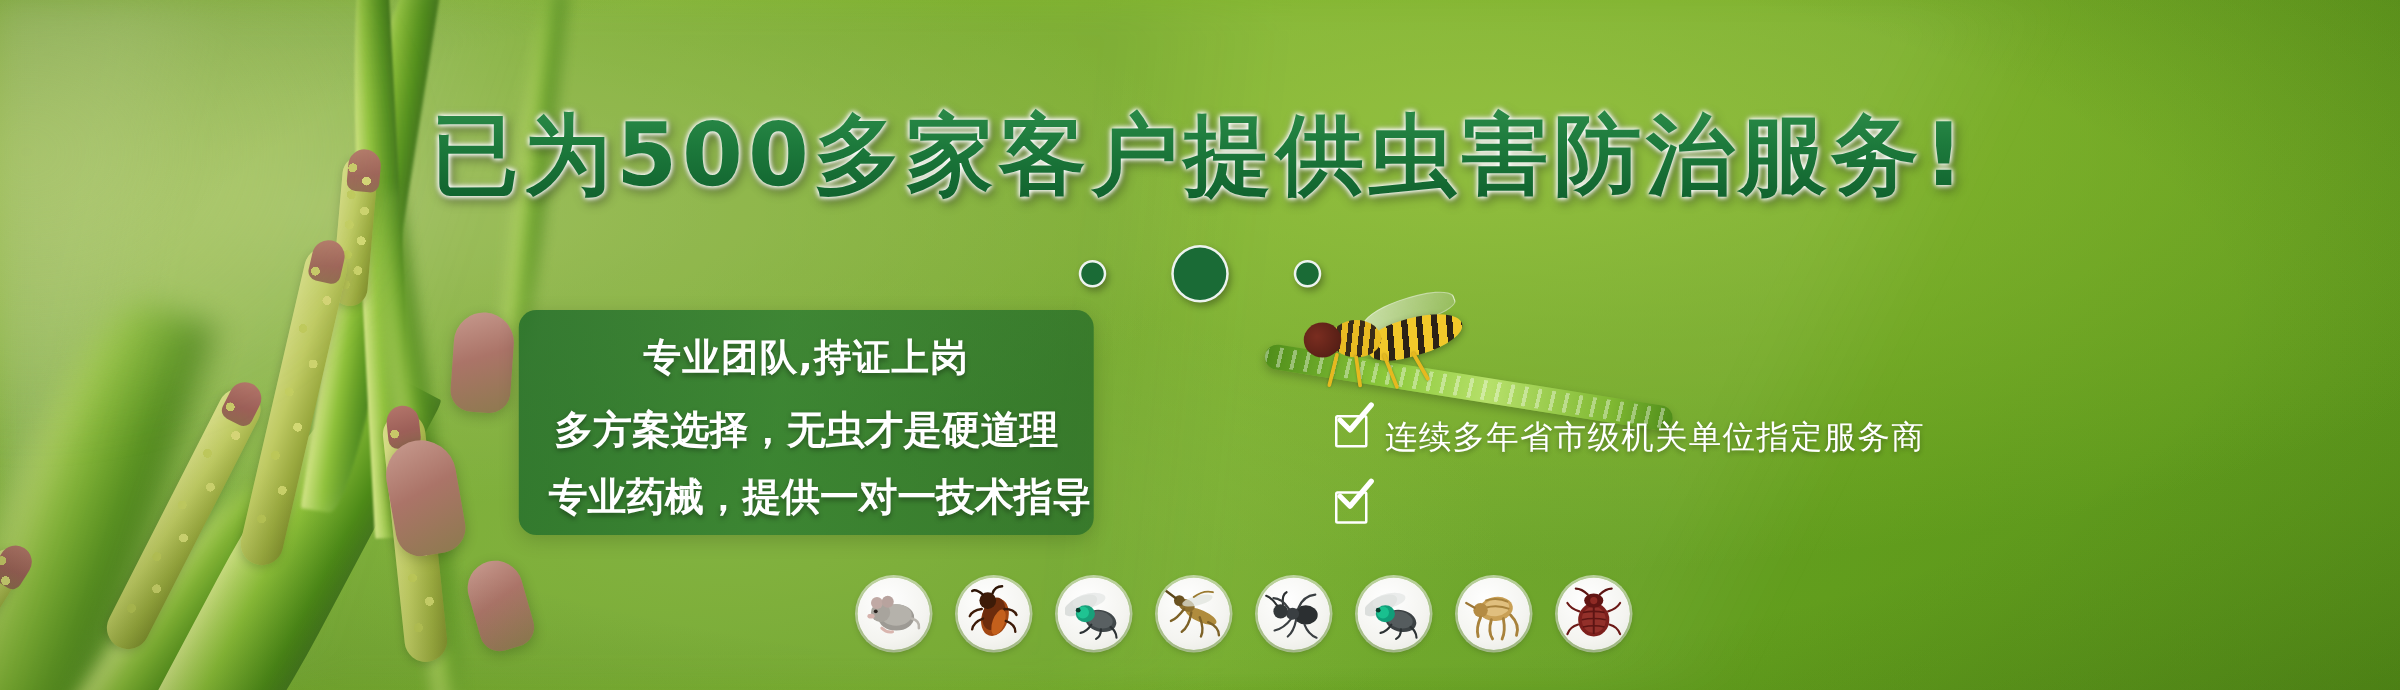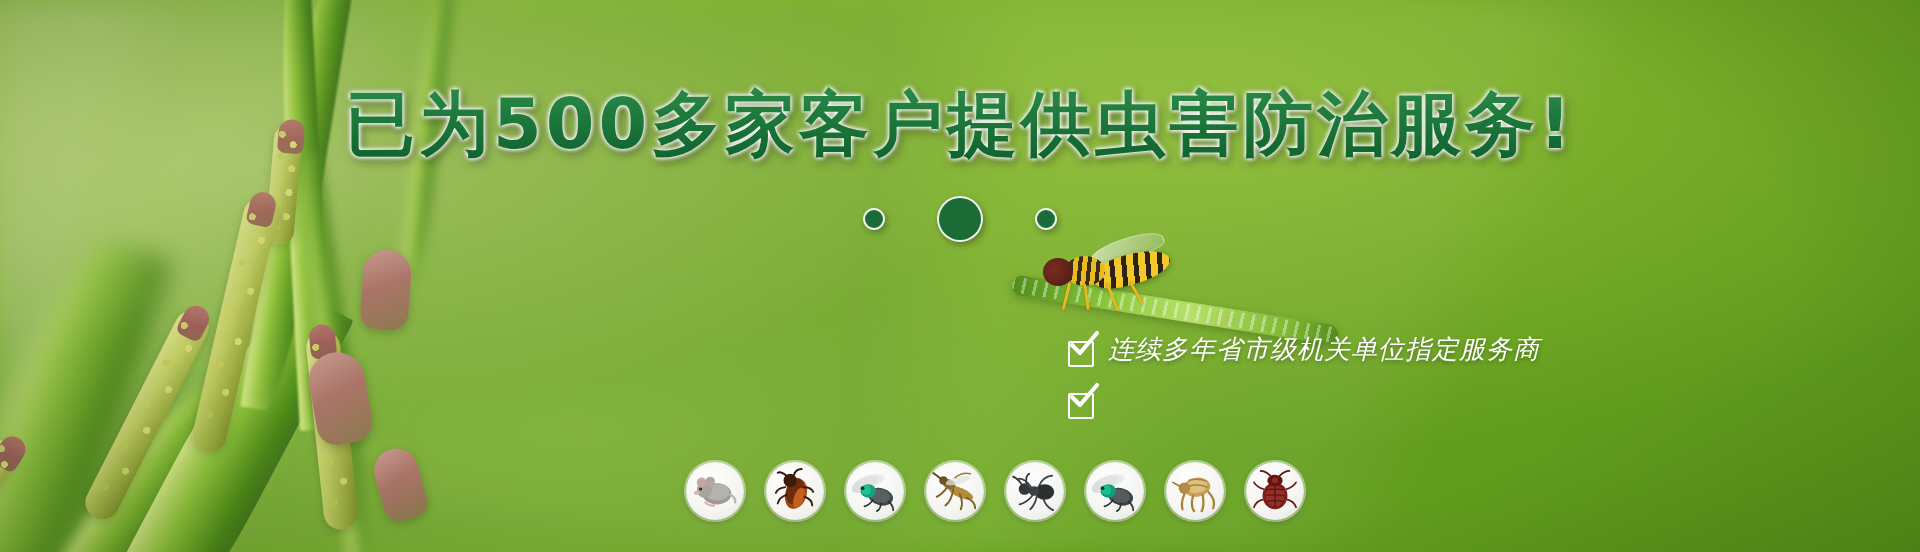--- a/index.html
+++ b/index.html
@@ -207,21 +207,21 @@
   }
   .panel .l1{ font-size:30px; text-align:center; margin-bottom:16px; letter-spacing:1px;}
   .panel .l2{ font-size:31px; text-align:center; margin-bottom:12px; letter-spacing:0;}
   .panel .l3{ font-size:31px; text-align:center; letter-spacing:0;}
 
   
   .bullets{
     position:absolute; left:1068px; top:332px;
     display:flex; flex-direction:column; gap:26px;
   }
-  .bullet{ display:flex; align-items:flex-end; gap:14px;font-style:italic; }
+  .bullet{ display:flex; align-items:flex-start; gap:14px; }
   .chk{ width:26px; height:26px; position:relative; flex:0 0 auto; }
   .chk .box{
     position:absolute; inset:0; border:2px solid #ffffff; border-radius:2px;
   }
   .chk .tick{
     position:absolute; left:1px; top:-9px; width:30px; height:26px;
     overflow:visible;
   }
   .bullet .btxt{
     color:#ffffff; font-size:26px; letter-spacing:1px;
@@ -300,20 +300,25 @@
   <div class="headline">
     <span class="h-text">已为500多家客户提供虫害防治服务!</span>
   </div>
 
   <div class="dots">
     <span class="dot sm"></span>
     <span class="dot lg"></span>
     <span class="dot sm"></span>
   </div>
 
+  <div class="panel">
+    <div class="line l1">专业团队,持证上岗</div>
+    <div class="line l2">多方案选择，无虫才是硬道理</div>
+    <div class="line l3">专业药械，提供一对一技术指导</div>
+  </div>
 
   <div class="bullets">
     <div class="bullet">
       <span class="chk">
         <span class="box"></span>
         <svg class="tick" viewBox="0 0 30 26" fill="none" aria-hidden="true">
           <path d="M3 13 L11 21 L28 1" stroke="#ffffff" stroke-width="4.2" stroke-linecap="round" stroke-linejoin="round"></path>
         </svg>
       </span>
       <span class="btxt">连续多年省市级机关单位指定服务商</span>

